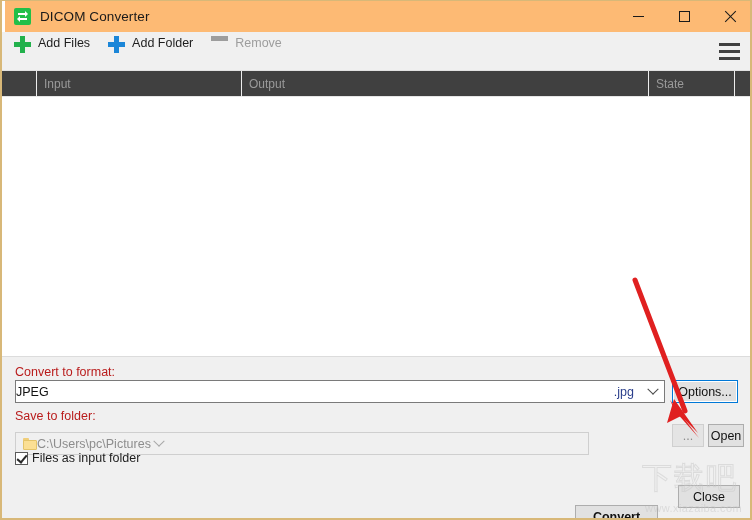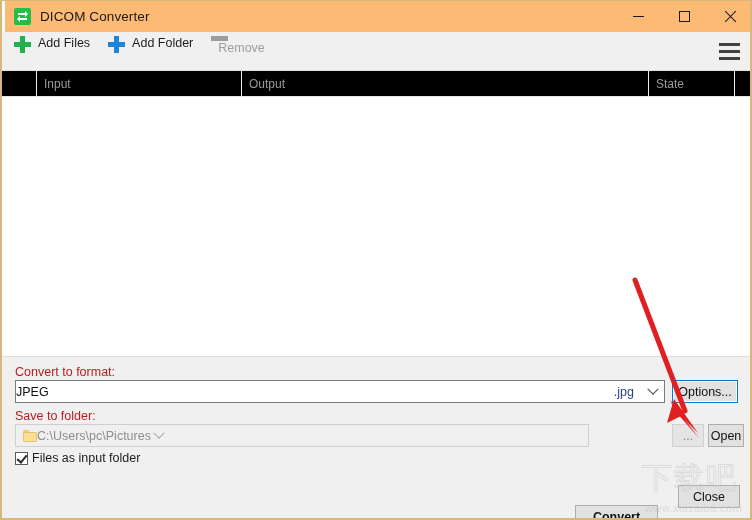--- a/index.html
+++ b/index.html
@@ -124,21 +124,21 @@
   .tb-item {
     display: flex;
     align-items: flex-start;
     height: 30px;
     padding: 0 6px;
     margin-left: 6px;
     font-size: 12.5px;
     color: #1d1d1d;
     white-space: nowrap;
   }
-  .tb-item.disabled { color: #9d9d9d; flex-direction: column; }
+  .tb-item.disabled { color: #9d9d9d; }
   .tb-item .lbl { margin-left: 7px; }
 
   .plus {
     position: relative;
     width: 17px; height: 17px;
     flex: none;
   }
   .plus:before, .plus:after {
     content: "";
     position: absolute;
@@ -181,21 +181,21 @@
     position: absolute;
     left: 0; top: 70px;
     width: 748px;
     height: 285px;
     background: #ffffff;
     box-sizing: border-box;
   }
   .list-header {
     position: relative;
     height: 26px;
-    background: #000000;
+    background: #404040;
     border-bottom: 1px solid #e6e6e6;
     box-sizing: border-box;
     padding-left: 36px;
   }
   .col {
     position: absolute;
     top: 0;
     height: 26px;
     line-height: 26px;
     font-size: 12px;
@@ -447,21 +447,21 @@
       <span class="ext">.jpg</span>
       <span class="caret">
           <i class="chev"></i>
         </span>
     </div>
 
     <div class="btn focused" style="left:670px; top:24px; width:66px; height:23px;">Options...</div>
 
     <div class="field-label" style="left:13px; top:53px;">Save to folder:</div>
 
-    <div class="combo disabled" style="left:13px; top:68px; width:574px;">
+    <div class="combo disabled" style="left:13px; top:76px; width:574px;">
       <span class="folder-ico"></span>
       <span class="ctext">C:\Users\pc\Pictures</span>
       <span class="caret">
           <i class="chev"></i>
         </span>
     </div>
 
     <div class="btn dis" style="left:670px; top:68px; width:32px; height:23px;">...</div>
     <div class="btn" style="left:706px; top:68px; width:36px; height:23px;">Open</div>
 

